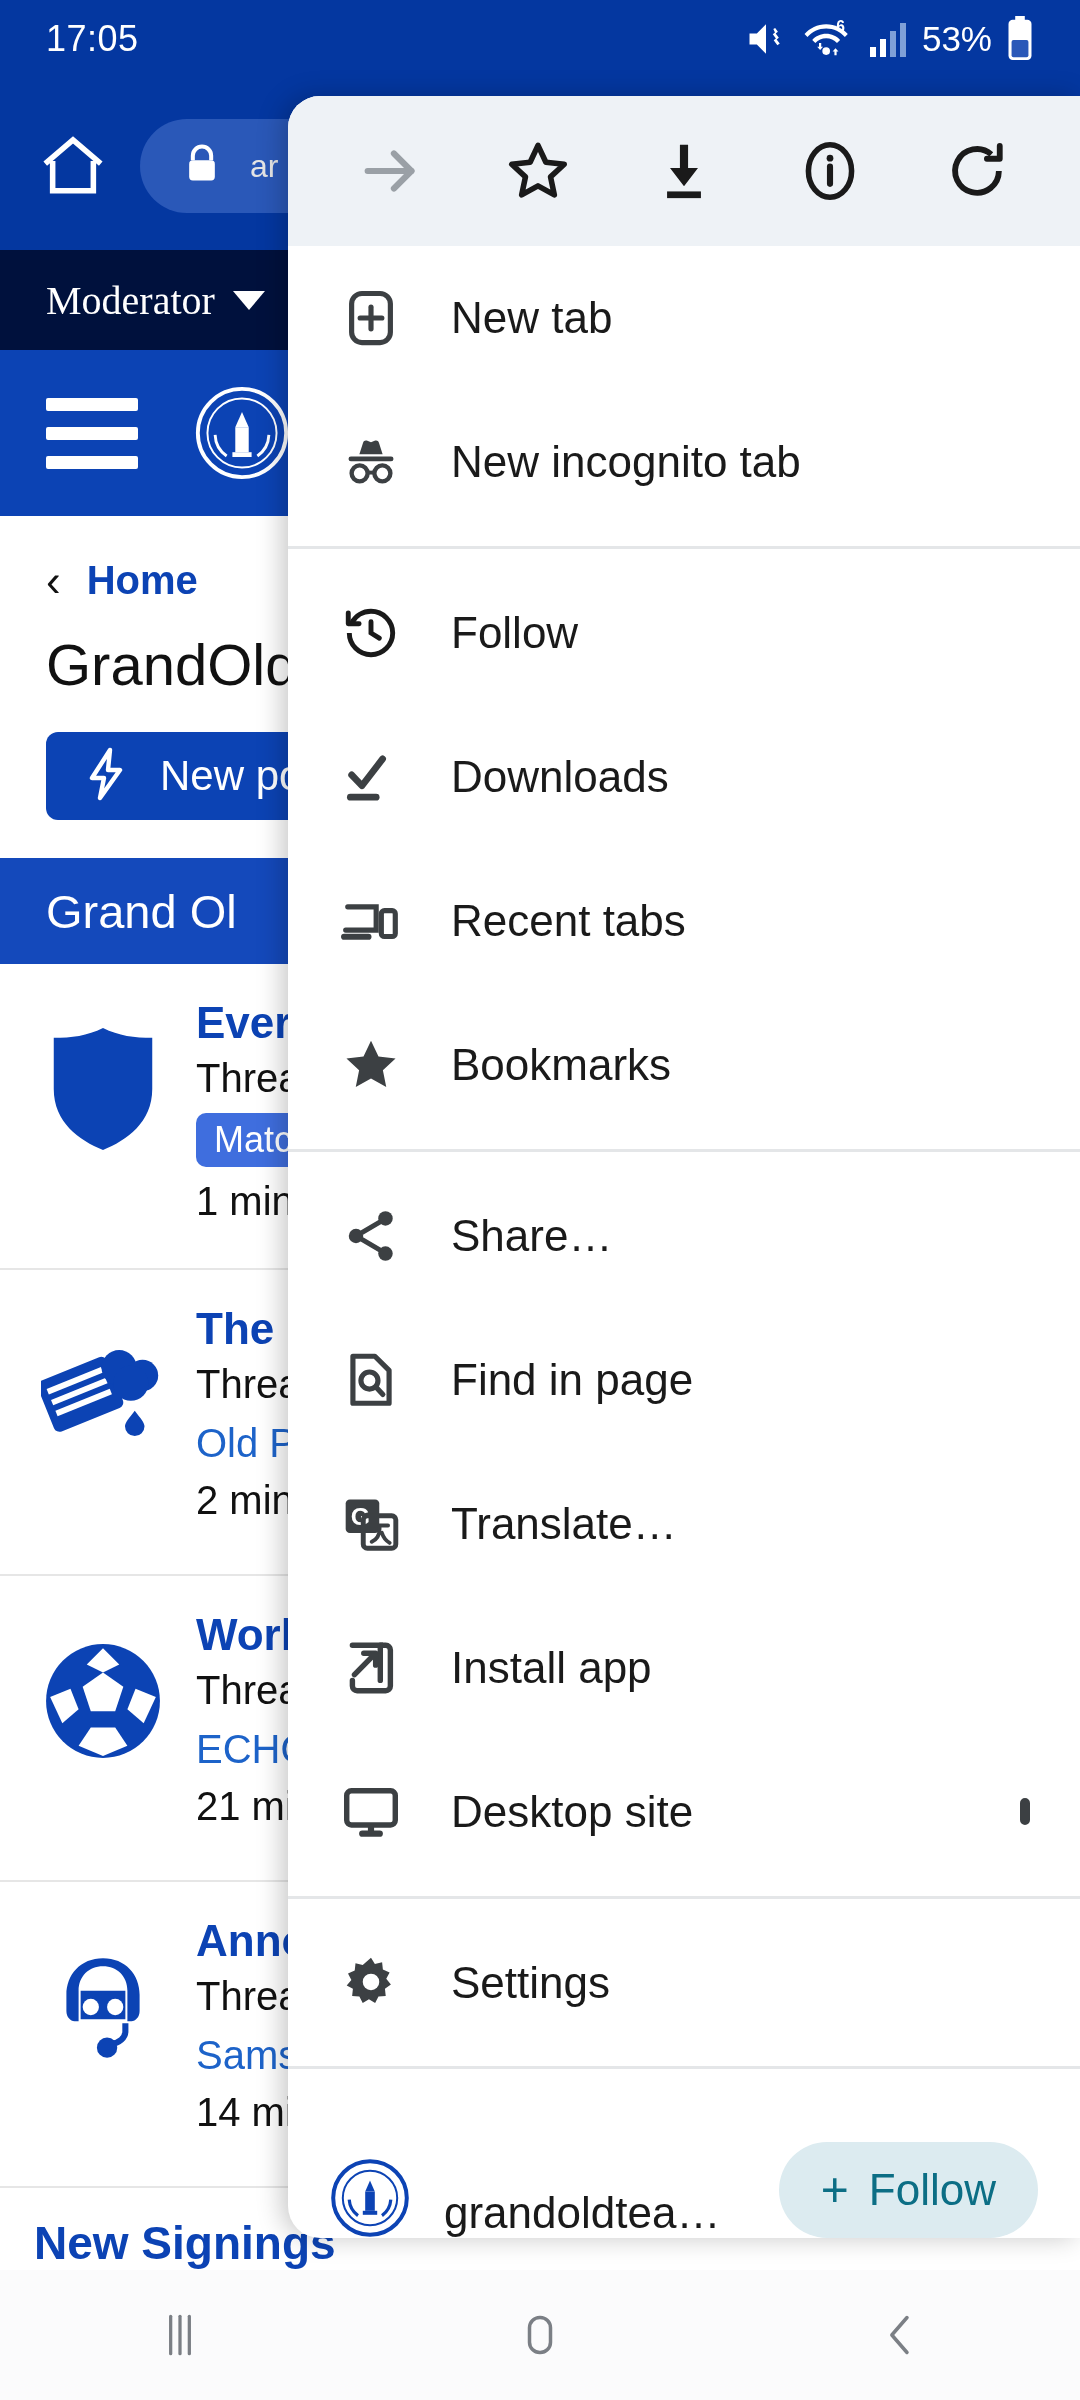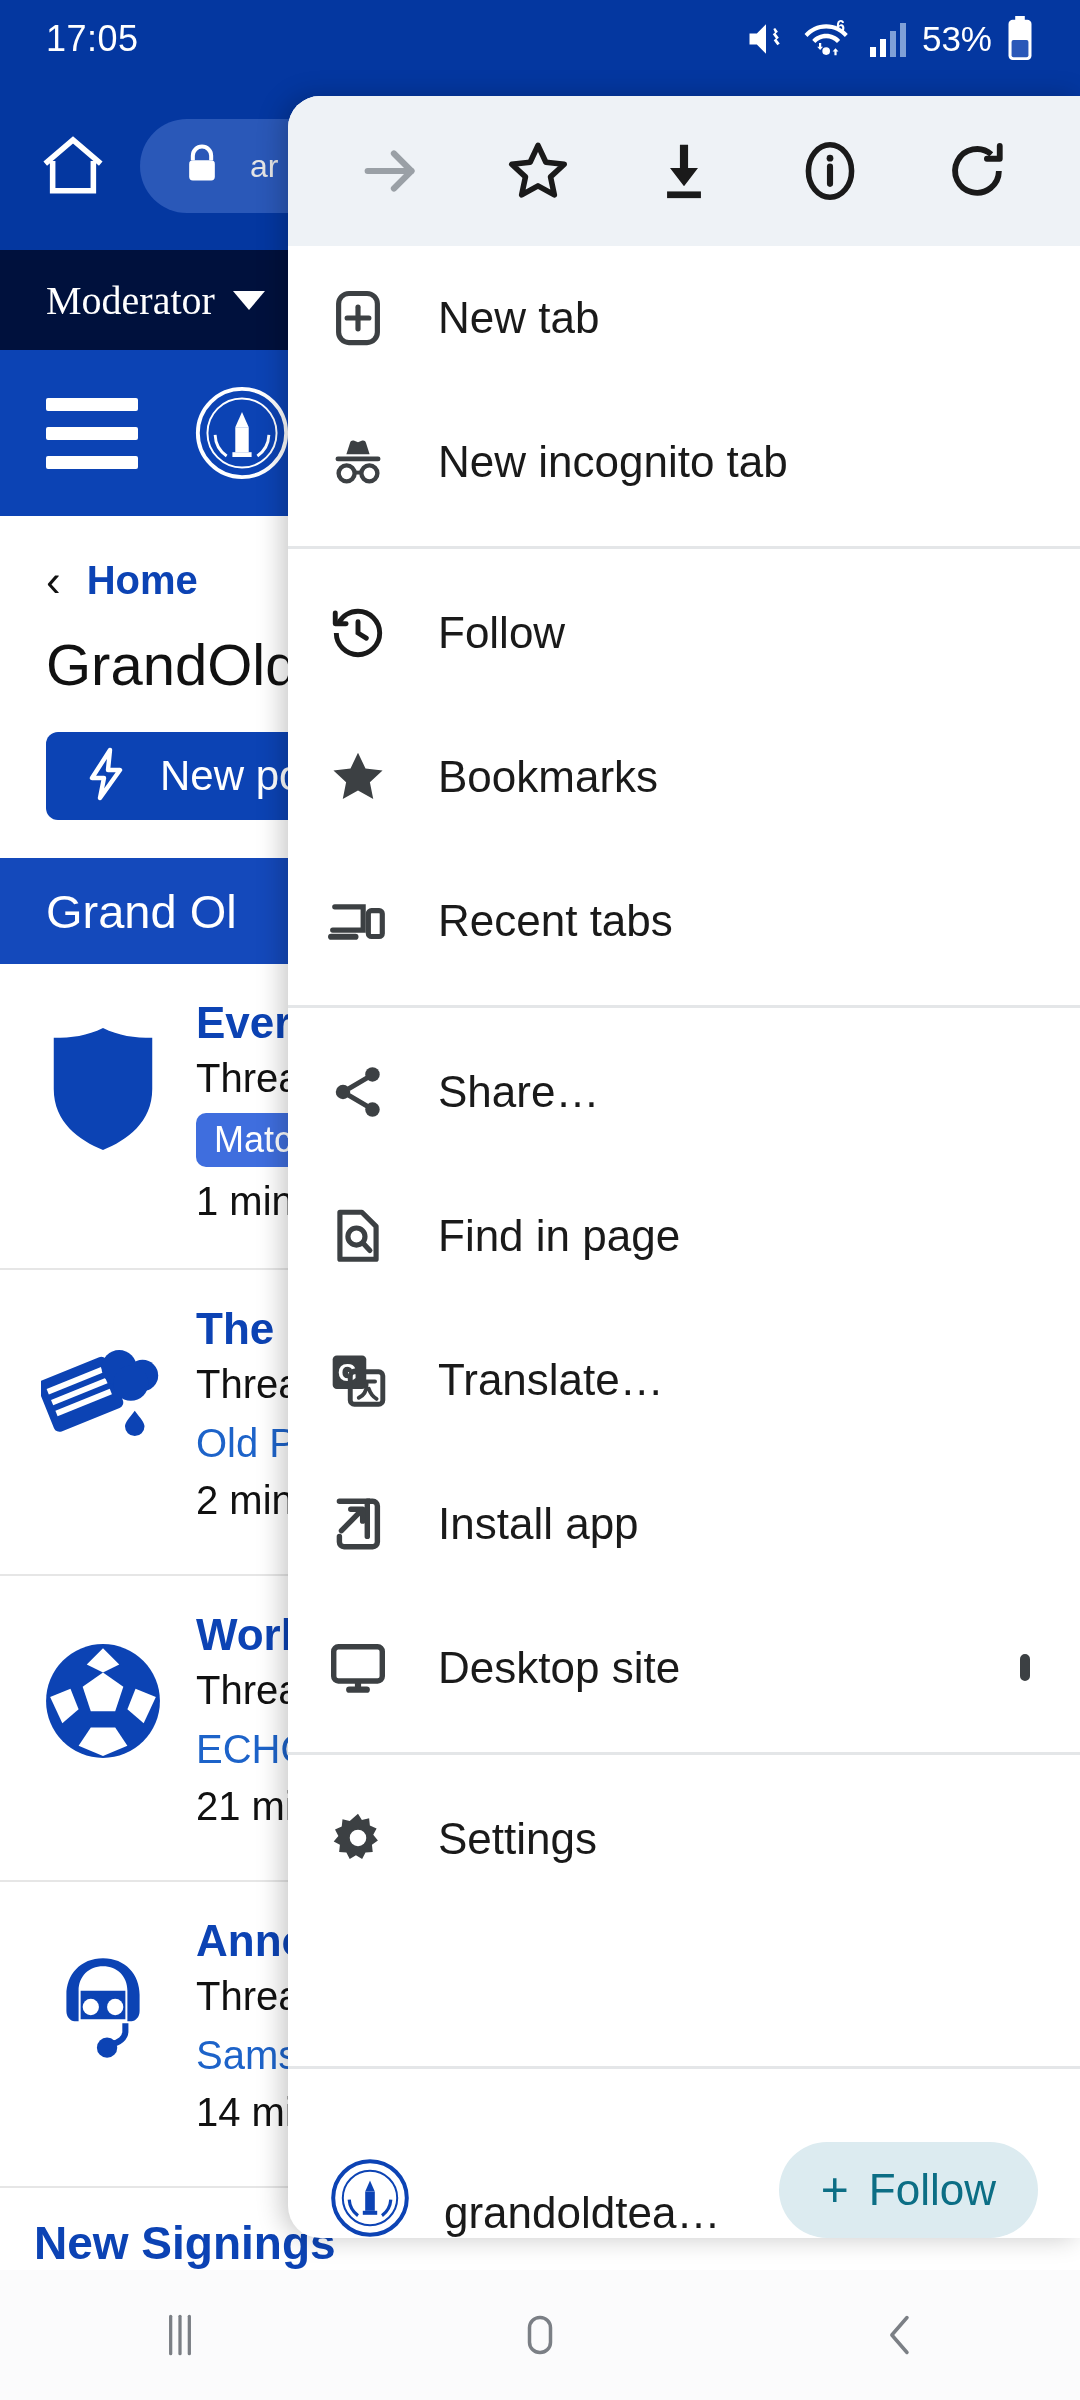--- a/index.html
+++ b/index.html
@@ -102,21 +102,21 @@
     overflow:hidden; display:flex; flex-direction:column;
   }
   .menu-header {
     height:150px; background:#eef2f6; display:flex; align-items:center;
     justify-content:space-around; padding:0 30px; flex:0 0 auto;
   }
   .menu-header .mh-icon { width:90px; height:90px; display:flex; align-items:center; justify-content:center; }
   .menu-body { flex:1 1 auto; background:#fff; }
 
   .mi {
-    height:144px; display:flex; align-items:center; padding-left:38px; gap:48px;
+    height:144px; display:flex; align-items:center; padding-left:51px; gap:48px;
   }
   .mi-icon { width:64px; min-width:64px; height:64px; display:flex; align-items:center; justify-content:center; }
   .mi-label { font-size:44px; color:#1a1a1a; white-space:nowrap; }
   .mi-right { margin-left:auto; margin-right:50px; }
   .checkbox-empty { width:54px; height:54px; border:5px solid #3c4043; border-radius:6px; }
 
   .divider { height:3px; background:#e4e6e8; margin:12px 0; }
 
   .menu-footer {
     flex:0 0 auto; height:172px; border-top:3px solid #e4e6e8;
@@ -400,39 +400,48 @@
         <span class="mi-icon">
           <svg width="62" height="62" viewBox="0 0 24 24" fill="none" stroke="#1a1a1a" stroke-width="1.9">
             <path d="M3.6 12a8.4 8.4 0 108.4-8.4A8.4 8.4 0 004.6 8"></path>
             <path d="M3.2 4.2v4.2h4.2" stroke-linecap="round" stroke-linejoin="round"></path>
             <path d="M12 7.6V12l3.2 2" stroke-linecap="round"></path>
           </svg>
         </span>
         <span class="mi-label">Follow</span>
       </div>
 
-
-      <div class="mi">
-        <span class="mi-icon">
-          <svg width="62" height="62" viewBox="0 0 24 24" fill="#3c4043">
-            <path d="M12 2.6l2.9 6.1 6.6.8-4.9 4.5 1.3 6.5L12 17.2 6.1 20.5l1.3-6.5L2.5 9.5l6.6-.8z"></path>
-          </svg>
-        </span>
-        <span class="mi-label">Bookmarks</span>
+      <div class="mi">
+        <span class="mi-icon">
+          <svg width="62" height="62" viewBox="0 0 24 24" fill="none" stroke="#3c4043" stroke-width="2.6" stroke-linecap="round" stroke-linejoin="round">
+            <path d="M4.5 11.2l4 4.2 8-10.4"></path>
+            <line x1="4" y1="19.8" x2="14" y2="19.8"></line>
+          </svg>
+        </span>
+        <span class="mi-label">Downloads</span>
       </div>
 
       <div class="mi">
         <span class="mi-icon">
           <svg width="62" height="62" viewBox="0 0 24 24" fill="none" stroke="#3c4043" stroke-width="2">
             <path d="M3 6.5h11v9H2.2" stroke-linecap="round"></path>
             <rect x="16" y="8" width="5.4" height="10" rx="1.2"></rect>
             <line x1="1.6" y1="18.1" x2="11" y2="18.1" stroke-width="2.4" stroke-linecap="round"></line>
           </svg>
         </span>
         <span class="mi-label">Recent tabs</span>
+      </div>
+
+      <div class="mi">
+        <span class="mi-icon">
+          <svg width="62" height="62" viewBox="0 0 24 24" fill="#3c4043">
+            <path d="M12 2.6l2.9 6.1 6.6.8-4.9 4.5 1.3 6.5L12 17.2 6.1 20.5l1.3-6.5L2.5 9.5l6.6-.8z"></path>
+          </svg>
+        </span>
+        <span class="mi-label">Bookmarks</span>
       </div>
 
       <div class="divider"></div>
 
       <div class="mi">
         <span class="mi-icon">
           <svg width="62" height="62" viewBox="0 0 24 24" fill="#3c4043">
             <circle cx="17.6" cy="5.2" r="2.8"></circle>
             <circle cx="6.2" cy="12" r="2.8"></circle>
             <circle cx="17.6" cy="18.8" r="2.8"></circle>

